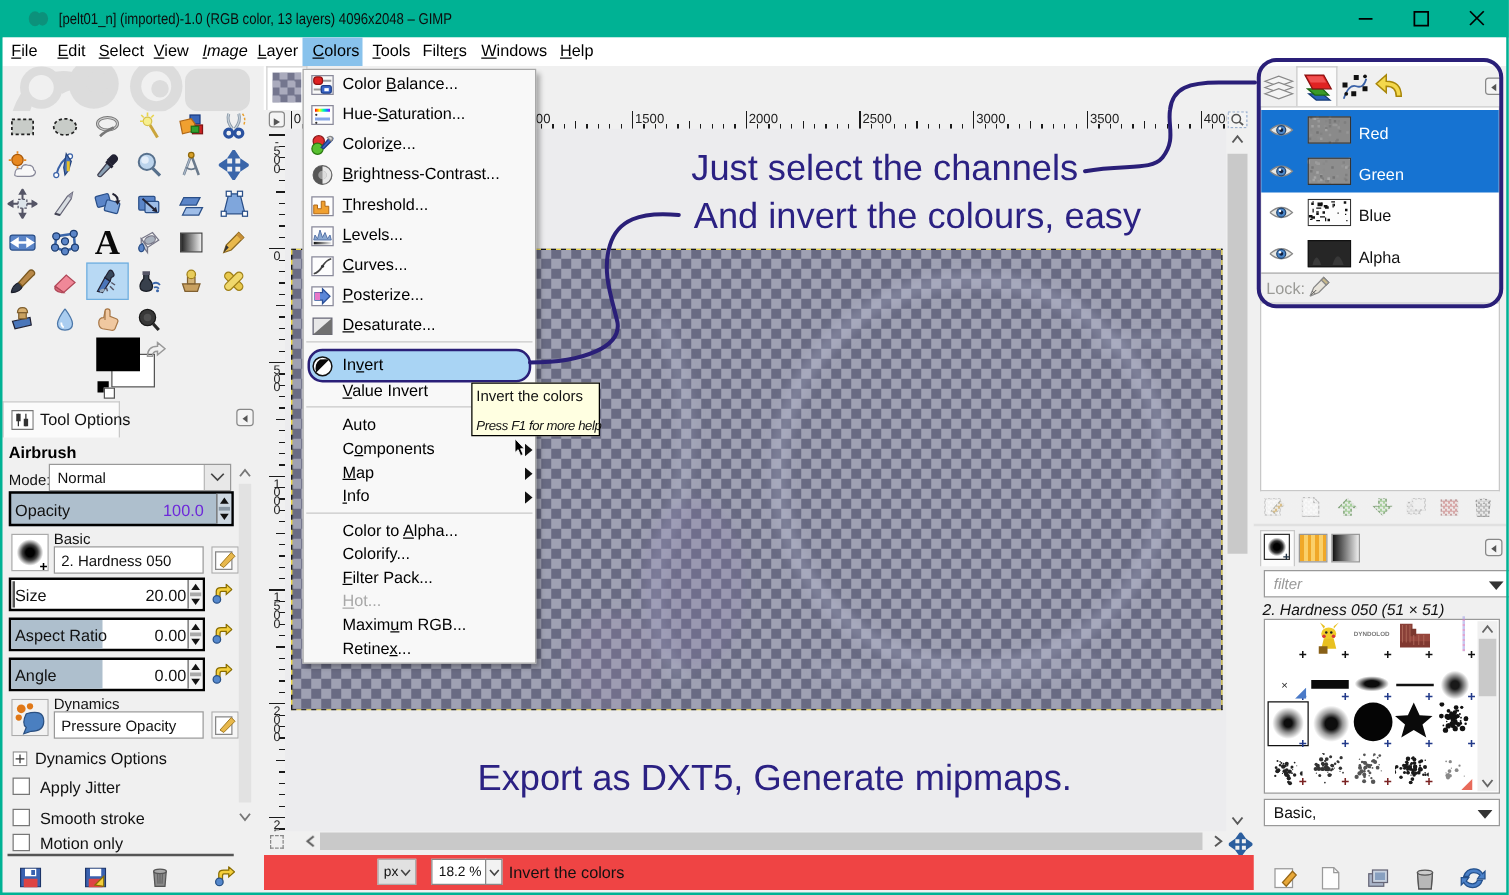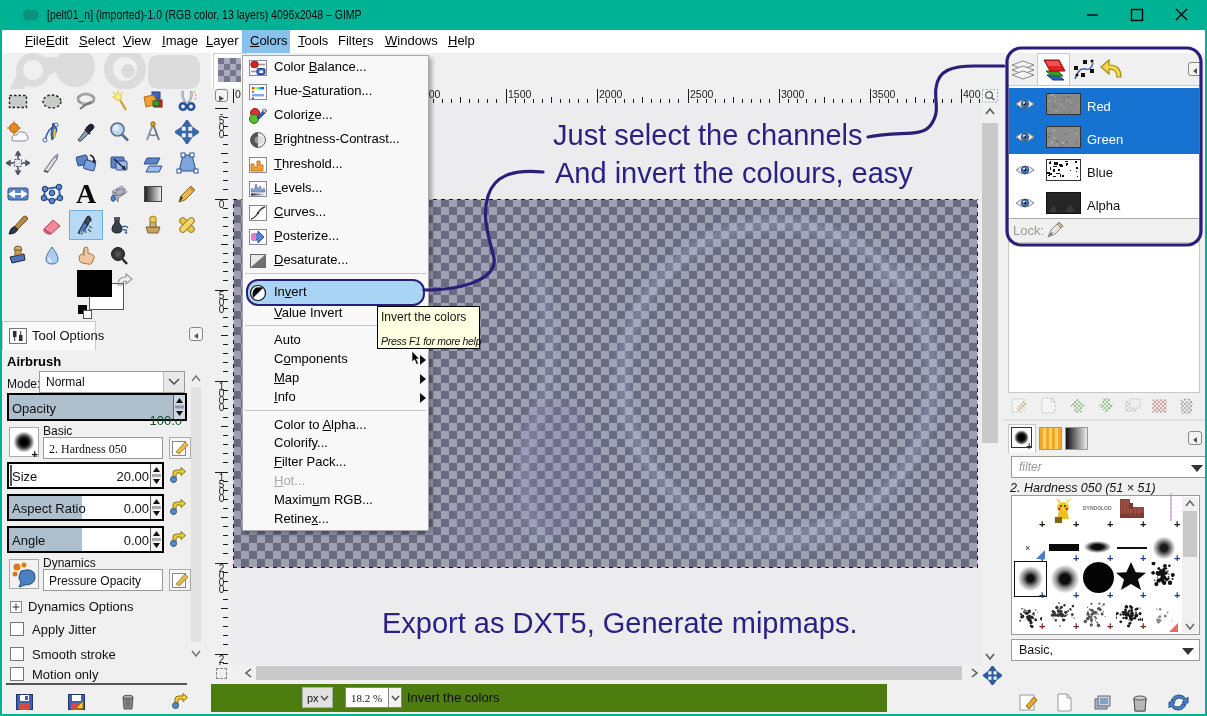--- a/index.html
+++ b/index.html
@@ -31,25 +31,25 @@
   <div class="abs" id="titletxt">[pelt01_n] (imported)-1.0 (RGB color, 13 layers) 4096x2048 – GIMP</div>
   <svg class="abs" style="left:1080px;top:0;" width="127" height="30">
     <line x1="7" y1="15" x2="18" y2="15" stroke="#000" stroke-width="1.4"></line>
     <rect x="51.5" y="9.5" width="11" height="11" fill="none" stroke="#000" stroke-width="1.4"></rect>
     <line x1="96" y1="9" x2="107" y2="20" stroke="#000" stroke-width="1.4"></line>
     <line x1="107" y1="9" x2="96" y2="20" stroke="#000" stroke-width="1.4"></line>
   </svg>
 </div>
 
 <div class="abs" id="menubar">
-  <div class="mi" style="left:23px;"><span class="u">F</span>ile</div>
+  <div class="mi" style="left:7px;"><span class="u">F</span>ile</div>
   <div class="mi" style="left:44px;"><span class="u">E</span>dit</div>
   <div class="mi" style="left:77px;"><span class="u">S</span>elect</div>
   <div class="mi" style="left:121px;"><span class="u">V</span>iew</div>
-  <div class="mi" style="left:160px;"><span class="u">I</span>mage</div>
+  <div class="mi" style="left:160px;font-style:italic;"><span class="u">I</span>mage</div>
   <div class="mi" style="left:204px;"><span class="u">L</span>ayer</div>
   <div class="abs" style="left:240px;top:0;width:48px;height:23px;background:#88c2ec;"></div>
   <div class="mi" style="left:248px;"><span class="u">C</span>olors</div>
   <div class="mi" style="left:296px;"><span class="u">T</span>ools</div>
   <div class="mi" style="left:336px;">Filte<span class="u">r</span>s</div>
   <div class="mi" style="left:383px;"><span class="u">W</span>indows</div>
   <div class="mi" style="left:446px;"><span class="u">H</span>elp</div>
 </div>
 
 <div class="abs" id="leftdock">
@@ -324,37 +324,37 @@
       <span style="position:absolute;left:6px;top:3px;font-size:12px;color:#111;">Normal</span>
       <div style="position:absolute;right:0;top:0;width:20px;height:20px;background:#e8e8e8;border-left:1px solid #bbb;">
         <svg style="position:absolute;left:4px;top:6px;" width="12" height="9">
             <polyline points="1,1 6,6 11,1" fill="none" stroke="#444" stroke-width="1.4"></polyline>
           </svg>
       </div>
     </div>
 
     <div class="abs" style="left:5px;top:72px;width:180px;height:28px;background:#aebfcd;border:2px solid #000;box-sizing:border-box;">
       <span style="position:absolute;left:3px;top:6px;font-size:13px;color:#111;">Opacity</span>
-      <span style="position:absolute;right:3px;top:6px;font-size:13px;color:#14532d;margin-top:12px;">100.0</span>
+      <span style="position:absolute;right:22px;top:6px;font-size:13px;color:#6d28d9;">100.0</span>
       <div style="position:absolute;right:0;top:0;width:11px;height:24px;background:#cdd8e2;border-left:1px solid #666;">
         <svg width="11" height="24">
             <polygon points="5.5,3 2,8 9,8" fill="#111"></polygon>
             <polygon points="5.5,21 2,16 9,16" fill="#111"></polygon>
             <rect x="1" y="10.5" width="9" height="3" fill="#8a98a5"></rect>
           </svg>
       </div>
     </div>
 
     <div class="abs" style="left:7px;top:106px;width:30px;height:30px;background:#fff;border:1px solid #aaa;box-sizing:border-box;">
       <div style="position:absolute;left:3px;top:3px;width:22px;height:22px;background:radial-gradient(circle,#000 0 22%,rgba(0,0,0,.75) 40%,rgba(0,0,0,0) 68%);"></div>
       <span style="position:absolute;right:0px;bottom:-4px;font-size:11px;font-weight:bold;">+</span>
     </div>
     <div class="abs" style="left:41px;top:103px;font-size:12px;color:#111;">Basic</div>
     <div class="abs" style="left:41px;top:116px;width:120px;height:22px;background:#fff;border:1px solid #999;box-sizing:border-box;">
-      <span style="position:absolute;left:5px;top:4px;font-size:12px;color:#111;font-family:Liberation Serif, serif;">2. Hardness 050</span>
+      <span style="position:absolute;left:5px;top:4px;font-size:12px;color:#111;">2. Hardness 050</span>
     </div>
     <svg class="abs" style="left:167px;top:116px;" width="22" height="22">
       <rect x="0.5" y="0.5" width="21" height="21" fill="#f6f6f6" stroke="#aaa"></rect>
       <rect x="3.5" y="4.5" width="13" height="14" fill="#fff" stroke="#888"></rect>
       <path d="M7,15 L16,5 L19,8 L10,17 Z" fill="#e8b84c" stroke="#a07820" stroke-width="0.8"></path>
     </svg>
 
     <div class="abs" style="left:5px;top:141px;width:157px;height:27px;background:#fff;border:2px solid #000;box-sizing:border-box;">
       <div style="position:absolute;left:1px;top:1px;width:2px;height:21px;background:#555;"></div>
       <span style="position:absolute;left:3px;top:5px;font-size:13px;color:#111;">Size</span>
@@ -738,28 +738,28 @@
     <g stroke="#2b5e9e" stroke-width="2" fill="#2b5e9e">
       <line x1="9.5" y1="3" x2="9.5" y2="16"></line>
         <line x1="3" y1="9.5" x2="16" y2="9.5"></line>
       <polygon points="9.5,0.5 6.8,4.3 12.2,4.3"></polygon>
         <polygon points="9.5,18.5 6.8,14.7 12.2,14.7"></polygon>
       <polygon points="0.5,9.5 4.3,6.8 4.3,12.2"></polygon>
         <polygon points="18.5,9.5 14.7,6.8 14.7,12.2"></polygon>
     </g>
   </svg>
 
-  <div class="abs" style="left:0;top:631px;width:676px;height:28px;background:#4d7c0f;">
+  <div class="abs" style="left:0;top:631px;width:792px;height:28px;background:#ef4444;">
     <div class="abs" style="left:91px;top:3px;width:31px;height:21px;background:#e1e1e1;border:1px solid #adadad;box-sizing:border-box;font-size:11px;color:#111;">
       <span style="position:absolute;left:4px;top:4px;">px</span>
       <svg class="abs" style="left:17px;top:7px;" width="10" height="8">
           <polyline points="1,1 4.5,5 8,1" fill="none" stroke="#444" stroke-width="1.3"></polyline>
         </svg>
     </div>
-    <div class="abs" style="left:134px;top:3px;width:44px;height:21px;background:#fff;border:1px solid #888;box-sizing:border-box;font-size:11px;color:#111;font-family:Liberation Serif, serif;">
+    <div class="abs" style="left:134px;top:3px;width:44px;height:21px;background:#fff;border:1px solid #888;box-sizing:border-box;font-size:11px;color:#111;">
       <span style="position:absolute;left:5px;top:4px;">18.2 %</span>
     </div>
     <div class="abs" style="left:177px;top:3px;width:14px;height:21px;background:#f2f2f2;border:1px solid #888;box-sizing:border-box;">
       <svg class="abs" style="left:2px;top:7px;" width="10" height="8">
           <polyline points="1,1 4.5,5 8,1" fill="none" stroke="#444" stroke-width="1.3"></polyline>
         </svg>
     </div>
     <div class="abs" style="left:196px;top:6px;font-size:13px;color:#111;">Invert the colors</div>
   </div>
 </div>

